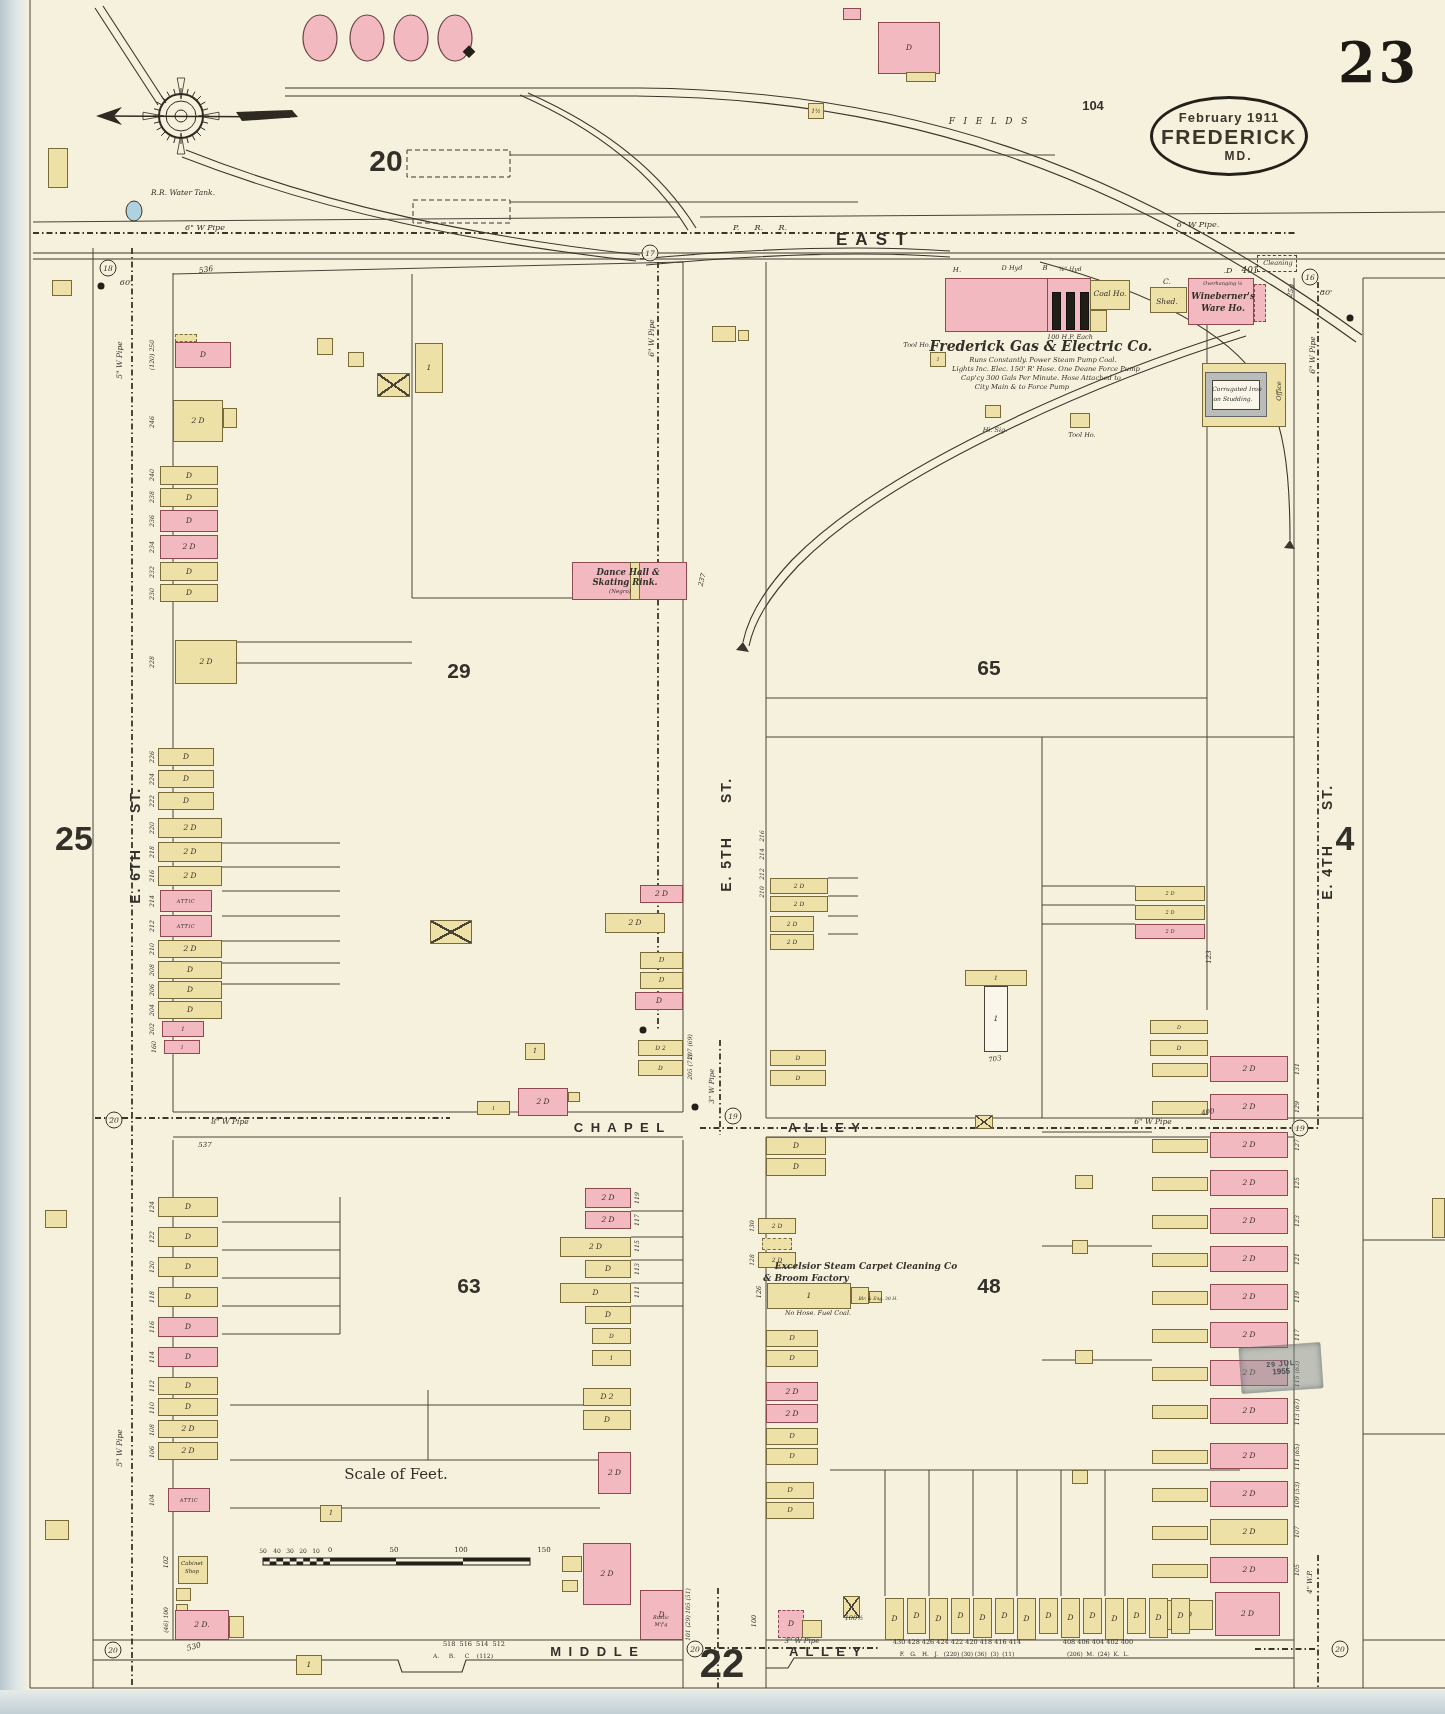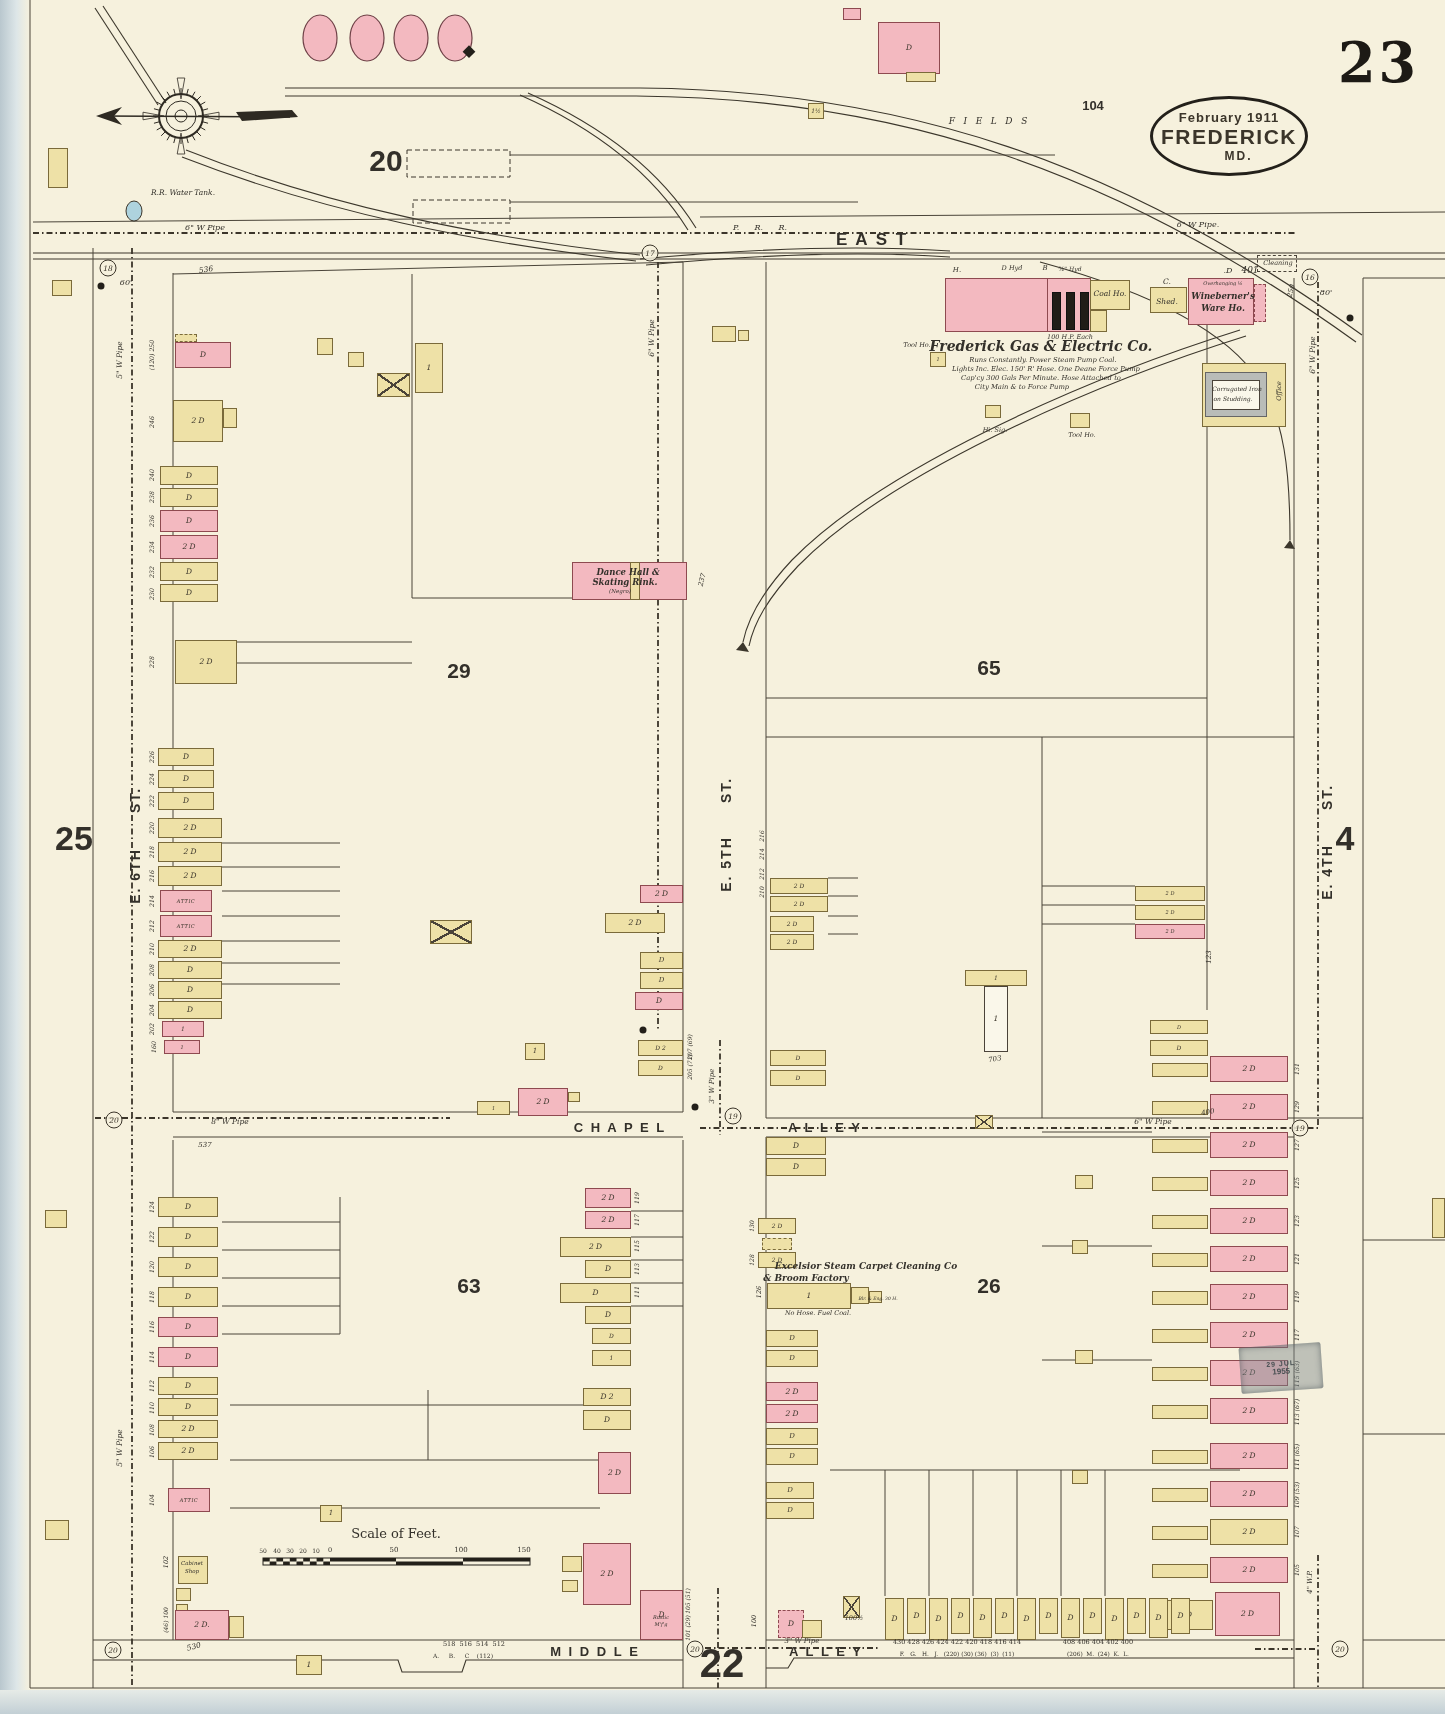--- a/index.html
+++ b/index.html
@@ -692,21 +692,21 @@
       <div class="lbl" style="left: 1280px; top: 391px; font-size: 6.5px; transform: translate(-50%, -50%) rotate(-90deg); font-style: italic;">Office</div>
       <div class="lbl" style="left: 995px; top: 431px; font-size: 6.5px; transform: translate(-50%, -50%); font-style: italic;">Hi. Sig.</div>
       <div class="lbl" style="left: 1082px; top: 436px; font-size: 6.5px; transform: translate(-50%, -50%); font-style: italic;">Tool Ho.</div>
       <div class="lbl" style="left: 628px; top: 573px; font-size: 8.5px; transform: translate(-50%, -50%); font-style: italic; font-weight: bold;">Dance Hall &amp;</div>
       <div class="lbl" style="left: 625px; top: 583px; font-size: 8.5px; transform: translate(-50%, -50%); font-style: italic; font-weight: bold;">Skating Rink.</div>
       <div class="lbl" style="left: 620px; top: 592px; font-size: 5.5px; transform: translate(-50%, -50%); font-style: italic;">(Negro)</div>
       <div class="lbl" style="left: 703px; top: 580px; font-size: 7px; transform: translate(-50%, -50%) rotate(-75deg); font-style: italic;">237</div>
       <div class="lbl" style="left: 459px; top: 671px; font-size: 21px; transform: translate(-50%, -50%); font-family: &quot;Liberation Sans&quot;, sans-serif; font-weight: bold;">29</div>
       <div class="lbl" style="left: 989px; top: 668px; font-size: 21px; transform: translate(-50%, -50%); font-family: &quot;Liberation Sans&quot;, sans-serif; font-weight: bold;">65</div>
       <div class="lbl" style="left: 469px; top: 1286px; font-size: 21px; transform: translate(-50%, -50%); font-family: &quot;Liberation Sans&quot;, sans-serif; font-weight: bold;">63</div>
-      <div class="lbl" style="left: 989px; top: 1286px; font-size: 21px; transform: translate(-50%, -50%); font-family: &quot;Liberation Sans&quot;, sans-serif; font-weight: bold;">26</div>
+      <div class="lbl" style="left: 989px; top: 1286px; font-size: 21px; transform: translate(-50%, -50%); font-family: &quot;Liberation Sans&quot;, sans-serif; font-weight: bold;">48</div>
       <div class="lbl" style="left: 74px; top: 838px; font-size: 34px; transform: translate(-50%, -50%); font-family: &quot;Liberation Sans&quot;, sans-serif; font-weight: bold;">25</div>
       <div class="lbl" style="left: 1345px; top: 838px; font-size: 34px; transform: translate(-50%, -50%); font-family: &quot;Liberation Sans&quot;, sans-serif; font-weight: bold;">4</div>
       <div class="lbl" style="left: 722px; top: 1664px; font-size: 40px; transform: translate(-50%, -50%); font-family: &quot;Liberation Sans&quot;, sans-serif; font-weight: bold;">22</div>
       <div class="lbl" style="left: 136px; top: 876px; font-size: 14px; transform: translate(-50%, -50%) rotate(-90deg); font-family: &quot;Liberation Sans&quot;, sans-serif; font-weight: bold; letter-spacing: 2px;">E. 6TH</div>
       <div class="lbl" style="left: 136px; top: 800px; font-size: 14px; transform: translate(-50%, -50%) rotate(-90deg); font-family: &quot;Liberation Sans&quot;, sans-serif; font-weight: bold; letter-spacing: 2px;">ST.</div>
       <div class="lbl" style="left: 727px; top: 864px; font-size: 14px; transform: translate(-50%, -50%) rotate(-90deg); font-family: &quot;Liberation Sans&quot;, sans-serif; font-weight: bold; letter-spacing: 2px;">E. 5TH</div>
       <div class="lbl" style="left: 727px; top: 790px; font-size: 14px; transform: translate(-50%, -50%) rotate(-90deg); font-family: &quot;Liberation Sans&quot;, sans-serif; font-weight: bold; letter-spacing: 2px;">ST.</div>
       <div class="lbl" style="left: 1328px; top: 872px; font-size: 14px; transform: translate(-50%, -50%) rotate(-90deg); font-family: &quot;Liberation Sans&quot;, sans-serif; font-weight: bold; letter-spacing: 2px;">E. 4TH</div>
       <div class="lbl" style="left: 1328px; top: 797px; font-size: 14px; transform: translate(-50%, -50%) rotate(-90deg); font-family: &quot;Liberation Sans&quot;, sans-serif; font-weight: bold; letter-spacing: 2px;">ST.</div>
       <div class="lbl" style="left: 120px; top: 360px; font-size: 7.5px; transform: translate(-50%, -50%) rotate(-90deg); font-style: italic;">5" W Pipe</div>
@@ -721,30 +721,30 @@
       <div class="lbl" style="left: 825px; top: 1128px; font-size: 13px; transform: translate(-50%, -50%); font-family: &quot;Liberation Sans&quot;, sans-serif; font-weight: bold; letter-spacing: 2px;">A L L E Y</div>
       <div class="lbl" style="left: 230px; top: 1122px; font-size: 7.5px; transform: translate(-50%, -50%); font-style: italic;">8" W Pipe</div>
       <div class="lbl" style="left: 205px; top: 1146px; font-size: 7px; transform: translate(-50%, -50%); font-style: italic;">537</div>
       <div class="lbl" style="left: 595px; top: 1652px; font-size: 13px; transform: translate(-50%, -50%); font-family: &quot;Liberation Sans&quot;, sans-serif; font-weight: bold; letter-spacing: 2px;">M I D D L E</div>
       <div class="lbl" style="left: 826px; top: 1652px; font-size: 13px; transform: translate(-50%, -50%); font-family: &quot;Liberation Sans&quot;, sans-serif; font-weight: bold; letter-spacing: 2px;">A L L E Y</div>
       <div class="lbl" style="left: 866px; top: 1267px; font-size: 9px; transform: translate(-50%, -50%); font-style: italic; font-weight: bold;">Excelsior Steam Carpet Cleaning Co</div>
       <div class="lbl" style="left: 806px; top: 1279px; font-size: 9px; transform: translate(-50%, -50%); font-style: italic; font-weight: bold;">&amp; Broom Factory</div>
       <div class="lbl" style="left: 818px; top: 1314px; font-size: 6.5px; transform: translate(-50%, -50%); font-style: italic;">No Hose. Fuel Coal.</div>
       <div class="lbl" style="left: 760px; top: 1292px; font-size: 6.5px; transform: translate(-50%, -50%) rotate(-90deg); font-style: italic;">126</div>
       <div class="lbl" style="left: 878px; top: 1299px; font-size: 4.5px; transform: translate(-50%, -50%); font-style: italic;">Blr. &amp; Eng. 30 H.</div>
-      <div class="lbl" style="left: 396px; top: 1534px; font-size: 13px; transform: translate(-50%, -50%);">Scale of Feet.</div>
+      <div class="lbl" style="left: 396px; top: 1474px; font-size: 15px; transform: translate(-50%, -50%);">Scale of Feet.</div>
       <div class="lbl" style="left: 263px; top: 1551px; font-size: 6px; transform: translate(-50%, -50%);">50</div>
       <div class="lbl" style="left: 277px; top: 1551px; font-size: 6px; transform: translate(-50%, -50%);">40</div>
       <div class="lbl" style="left: 290px; top: 1551px; font-size: 6px; transform: translate(-50%, -50%);">30</div>
       <div class="lbl" style="left: 303px; top: 1551px; font-size: 6px; transform: translate(-50%, -50%);">20</div>
       <div class="lbl" style="left: 316px; top: 1551px; font-size: 6px; transform: translate(-50%, -50%);">10</div>
       <div class="lbl" style="left: 330px; top: 1551px; font-size: 6.5px; transform: translate(-50%, -50%);">0</div>
       <div class="lbl" style="left: 394px; top: 1551px; font-size: 7px; transform: translate(-50%, -50%);">50</div>
       <div class="lbl" style="left: 461px; top: 1551px; font-size: 7px; transform: translate(-50%, -50%);">100</div>
-      <div class="lbl" style="left: 524px; top: 1551px; font-size: 7px; transform: translate(-50%, -50%);">150</div>
+      <div class="lbl" style="left: 544px; top: 1551px; font-size: 7px; transform: translate(-50%, -50%);">150</div>
       <div class="lbl" style="left: 192px; top: 1564px; font-size: 5.5px; transform: translate(-50%, -50%); font-style: italic;">Cabinet</div>
       <div class="lbl" style="left: 192px; top: 1572px; font-size: 5.5px; transform: translate(-50%, -50%); font-style: italic;">Shop</div>
       <div class="lbl" style="left: 167px; top: 1562px; font-size: 6.5px; transform: translate(-50%, -50%) rotate(-90deg); font-style: italic;">102</div>
       <div class="lbl" style="left: 166px; top: 1620px; font-size: 6px; transform: translate(-50%, -50%) rotate(-90deg); font-style: italic;">(46) 100</div>
       <div class="lbl" style="left: 194px; top: 1647px; font-size: 7.5px; transform: translate(-50%, -50%) rotate(-15deg); font-style: italic;">530</div>
       <div class="lbl" style="left: 661px; top: 1618px; font-size: 5px; transform: translate(-50%, -50%); font-style: italic;">Rustic</div>
       <div class="lbl" style="left: 661px; top: 1625px; font-size: 5px; transform: translate(-50%, -50%); font-style: italic;">M'f'g</div>
       <div class="lbl" style="left: 688px; top: 1601px; font-size: 6px; transform: translate(-50%, -50%) rotate(-90deg); font-style: italic;">105 (51)</div>
       <div class="lbl" style="left: 688px; top: 1628px; font-size: 6px; transform: translate(-50%, -50%) rotate(-90deg); font-style: italic;">101 (29)</div>
       <div class="lbl" style="left: 755px; top: 1621px; font-size: 6.5px; transform: translate(-50%, -50%) rotate(-90deg); font-style: italic;">100</div>

